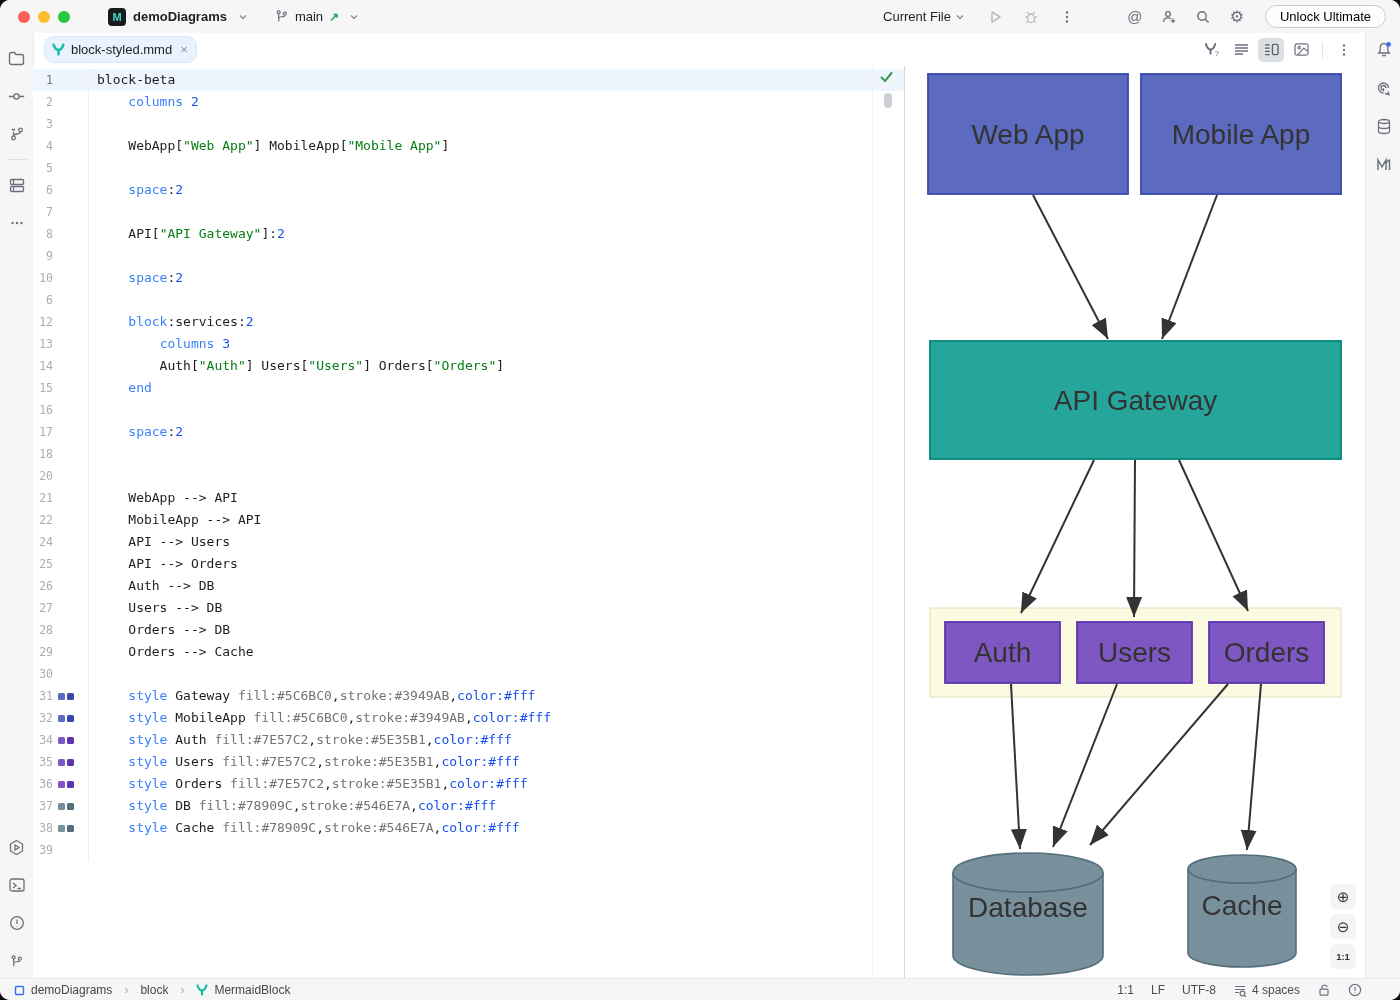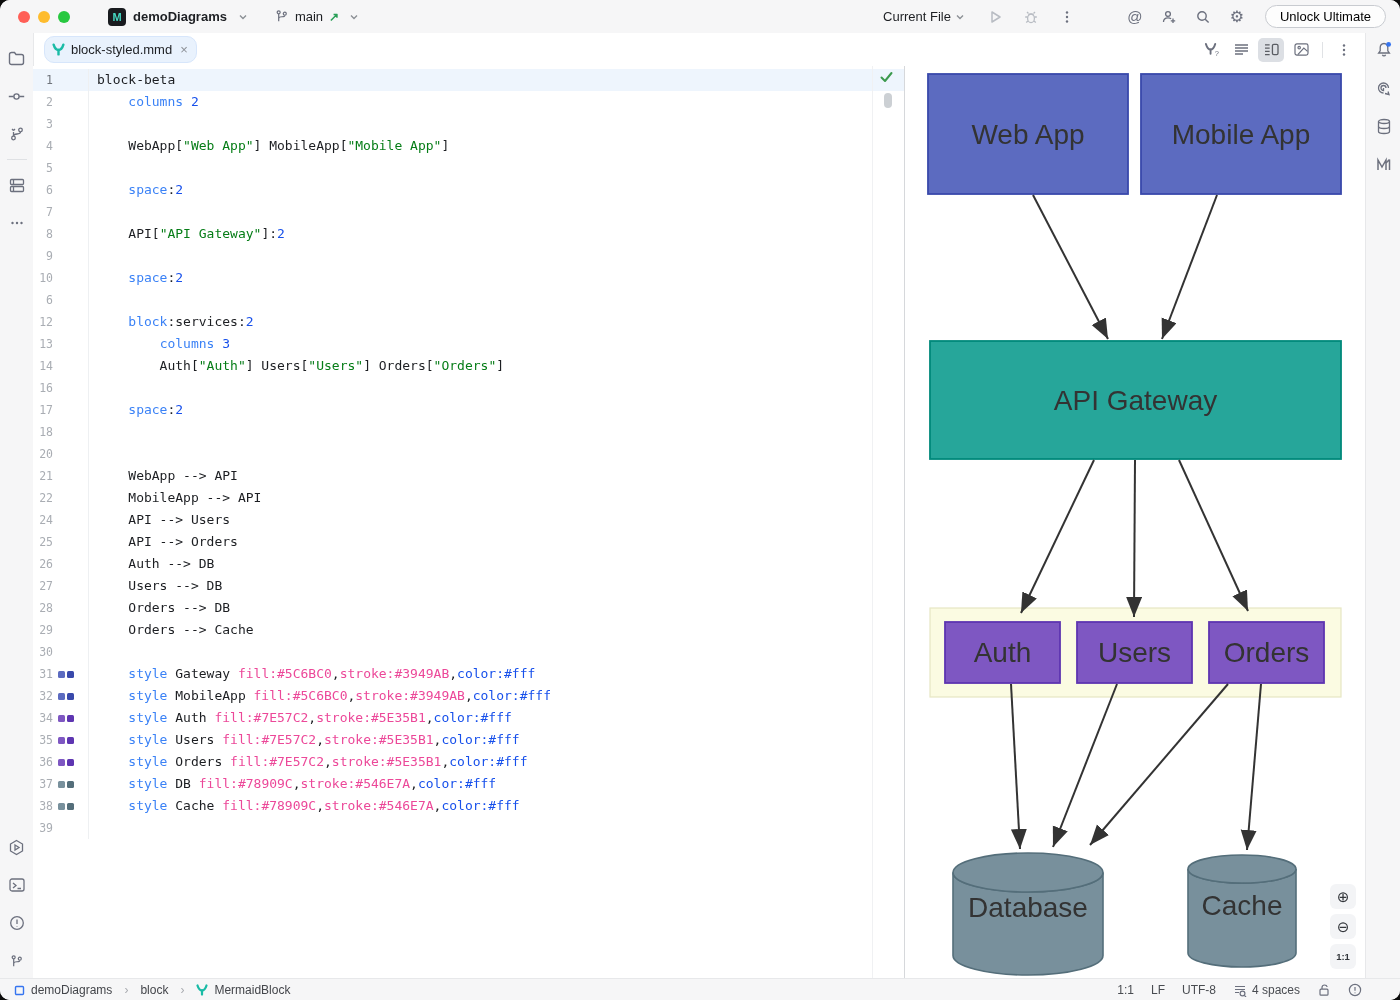--- a/index.html
+++ b/index.html
@@ -37,21 +37,21 @@
   #editor{position:absolute;left:33px;top:66px;width:871px;height:912px;background:#fff;padding-top:3px;box-sizing:border-box;}
   .crow{display:flex;height:22px;align-items:center;}
   .crow.current{background:#eef5fd;}
   .gut{flex:0 0 51px;display:flex;align-items:center;height:100%;border-right:1px solid #eef0f2;}
   .ln{width:20px;text-align:right;font:11.5px "DejaVu Sans Mono",monospace;color:#a9adb3;}
   .crow.current .ln{color:#6f747b;}
   .sw{width:30px;padding-left:5px;display:flex;gap:2px;}
   .swb{width:7px;height:7px;border-radius:1.5px;}
   .ct{margin:0;padding-left:8px;font:13px/22px "DejaVu Sans Mono",monospace;white-space:pre;}
   .tk-pl{color:#1c1e22}.tk-kw{color:#3b82f6}.tk-num{color:#1750EB}
-  .tk-str{color:#067D17}.tk-prop{color:#ec4899}.tk-cfff{color:#1750EB}
+  .tk-str{color:#067D17}.tk-prop{color:#737373}.tk-cfff{color:#1750EB}
   #insp{position:absolute;left:846px;top:4px;}
   #scrollthumb{position:absolute;left:851px;top:27px;width:8px;height:15px;background:#ccd0d4;border-radius:4px;}
   #edgeline{position:absolute;left:839px;top:0;width:1px;height:912px;background:#f0f1f3;}
   
   #divider{position:absolute;left:904px;top:66px;width:1px;height:912px;background:#d6d8db;}
   #preview{position:absolute;left:905px;top:66px;width:460px;height:912px;background:#fff;}
   #zoomctl{position:absolute;left:425px;top:818px;display:flex;flex-direction:column;gap:5px;}
   .zbtn{width:26px;height:25px;border-radius:6px;background:#f3f4f6;display:flex;align-items:center;
         justify-content:center;font-size:15px;color:#33363b;}
   .zbtn .ratio{font-size:9.5px;font-weight:bold;}
@@ -379,20 +379,27 @@
             <div class="sw"></div>
           </div>
           <pre class="ct"><span class="tk-pl">        </span><span class="tk-kw">columns</span><span class="tk-pl"> </span><span class="tk-num">3</span></pre>
         </div>
         <div class="crow">
           <div class="gut">
             <div class="ln">14</div>
             <div class="sw"></div>
           </div>
           <pre class="ct"><span class="tk-pl">        Auth[</span><span class="tk-str">"Auth"</span><span class="tk-pl">] Users[</span><span class="tk-str">"Users"</span><span class="tk-pl">] Orders[</span><span class="tk-str">"Orders"</span><span class="tk-pl">]</span></pre>
+        </div>
+        <div class="crow">
+          <div class="gut">
+            <div class="ln">15</div>
+            <div class="sw"></div>
+          </div>
+          <pre class="ct"><span class="tk-pl">    </span><span class="tk-kw">end</span></pre>
         </div>
         <div class="crow">
           <div class="gut">
             <div class="ln">16</div>
             <div class="sw"></div>
           </div>
           <pre class="ct"></pre>
         </div>
         <div class="crow">
           <div class="gut">

